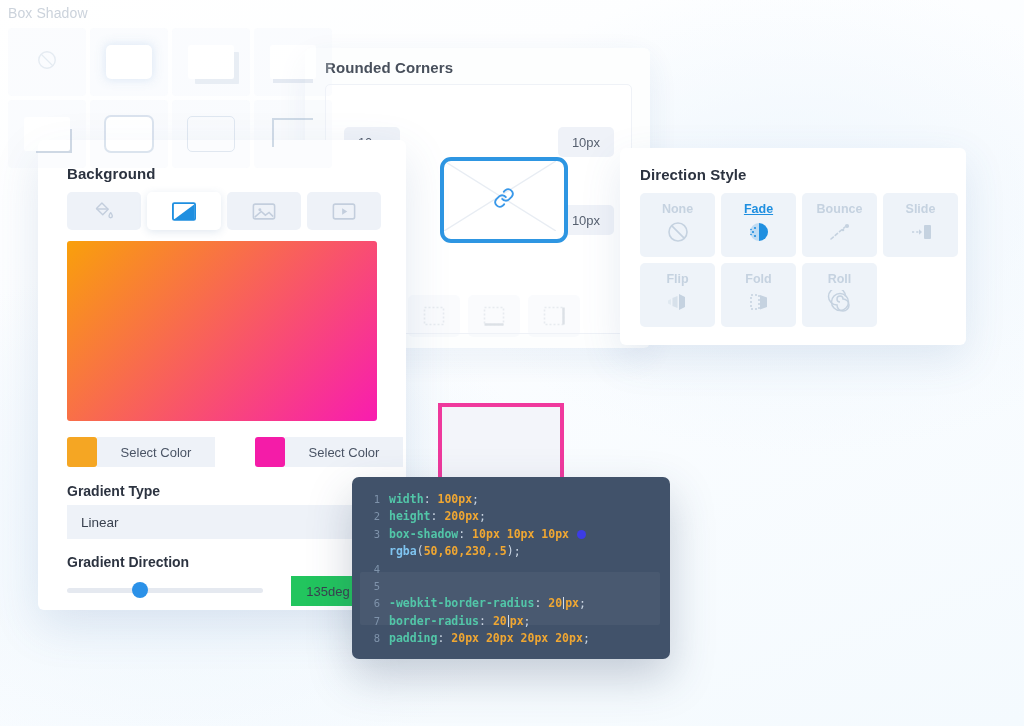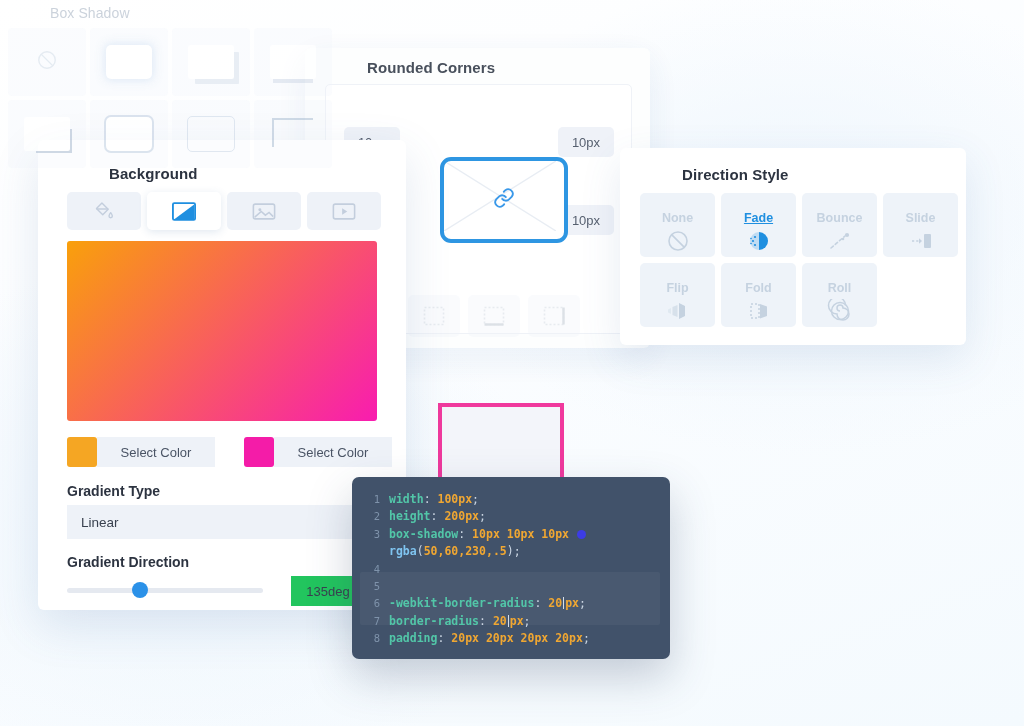--- a/index.html
+++ b/index.html
@@ -6,21 +6,21 @@
   body{
     width:1024px;height:726px;position:relative;overflow:hidden;
     font-family:"Liberation Sans", sans-serif;
     background:
       radial-gradient(ellipse 520px 340px at 78% 30%, #eef6fd 0%, rgba(238,246,253,0) 70%),
       radial-gradient(ellipse 520px 380px at 18% 72%, #eef6fd 0%, rgba(238,246,253,0) 70%),
       linear-gradient(160deg,#ffffff 0%,#fbfdff 45%,#f4fafe 100%);
   }
 
   .panel{position:absolute;background:#ffffff;border-radius:6px;}
-  .panel-title{font-size:15px;font-weight:700;color:#2c3340;letter-spacing:.1px;margin-left:42px;}
+  .panel-title{font-size:15px;font-weight:700;color:#2c3340;letter-spacing:.1px;}
 
   
   #rounded-corners-panel{
     left:305px;top:48px;width:345px;height:300px;
     background:#fdfefe;
     box-shadow:0 10px 34px rgba(80,120,170,.10);
     opacity:.93;
   }
   #rounded-corners-panel .panel-title{position:absolute;left:20px;top:11px;color:#3b4350;}
   .rc-inner{position:absolute;left:20px;top:36px;right:18px;bottom:14px;
@@ -50,21 +50,21 @@
     left:38px;top:140px;width:368px;height:470px;
     box-shadow:0 16px 46px rgba(70,110,160,.15);
   }
   #background-panel .panel-title{position:absolute;left:29px;top:25px;}
   .bg-tabs{position:absolute;left:29px;top:52px;display:flex;gap:6px;}
   .bg-tab{width:74px;height:38px;border-radius:5px;background:#eef2f8;
     display:flex;align-items:center;justify-content:center;}
   .bg-tab.active{background:#ffffff;box-shadow:0 2px 9px rgba(70,110,160,.16);}
   .gradient-preview{position:absolute;left:29px;top:101px;width:310px;height:180px;
     border-radius:3px;}
-  .color-row{position:absolute;left:29px;top:297px;display:flex;gap:29px;}
+  .color-row{position:absolute;left:29px;top:297px;display:flex;gap:40px;}
   .color-item{display:flex;align-items:center;gap:0;}
   .swatch{width:30px;height:30px;border-radius:3px;}
   .select-btn{width:118px;height:30px;background:#eef2f8;color:#4a5465;font-size:13px;
     display:flex;align-items:center;justify-content:center;}
   .field-label{position:absolute;font-size:14px;font-weight:700;color:#2c3340;}
   .select-box{position:absolute;left:29px;height:34px;background:#eef2f8;
     display:flex;align-items:center;padding-left:14px;color:#39414f;font-size:13.5px;}
   .slider-track{position:absolute;left:29px;height:5px;border-radius:3px;background:#e5e9f0;}
   .slider-handle{position:absolute;width:16px;height:16px;border-radius:50%;background:#2b91e8;}
   .deg-box{position:absolute;width:74px;height:30px;background:#22c55e;color:#39414f;
@@ -72,21 +72,21 @@
 
   
   #animation-panel{
     left:620px;top:148px;width:346px;height:197px;
     box-shadow:0 14px 40px rgba(70,110,160,.13);
   }
   #animation-panel .panel-title{position:absolute;left:20px;top:18px;}
   .anim-grid{position:absolute;left:20px;top:45px;display:grid;
     grid-template-columns:repeat(4,75px);grid-template-rows:repeat(2,64px);gap:6px;}
   .anim-cell{background:#eef3f9;border-radius:5px;display:flex;flex-direction:column;
-    align-items:center;justify-content:flex-end;gap:4px;}
+    align-items:center;justify-content:center;gap:4px;}
   .anim-cell .lbl{font-size:12.5px;font-weight:700;color:#c5d2e0;}
   .anim-cell.active .lbl{color:#1f8fe0;text-decoration:underline;}
 
   
   #boxshadow-panel{left:700px;top:370px;width:330px;height:190px;opacity:.5;}
   #boxshadow-panel .panel-title{position:absolute;left:8px;top:5px;font-size:14px;
     color:#98a6b8;font-weight:400;}
   .bs-grid{position:absolute;left:8px;top:28px;display:grid;
     grid-template-columns:repeat(4,78px);grid-template-rows:repeat(2,68px);gap:4px;}
   .bs-cell{background:rgba(238,243,249,.55);border-radius:4px;

